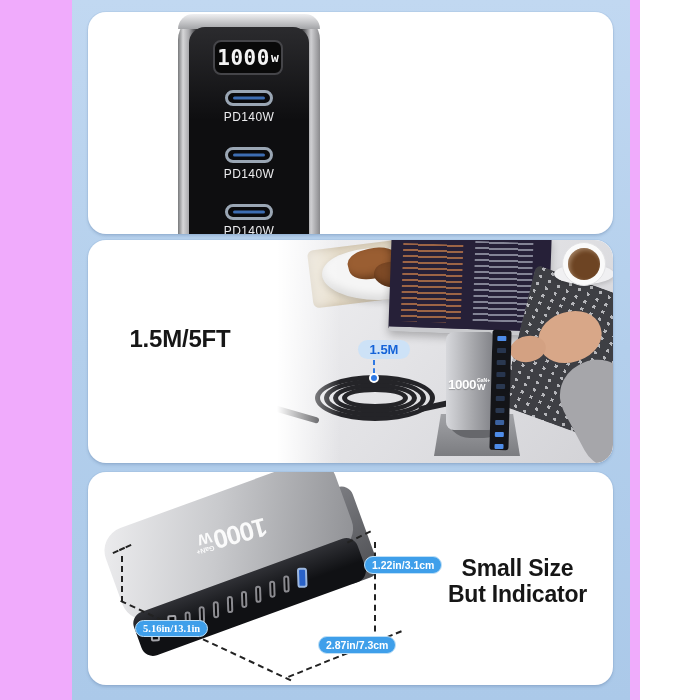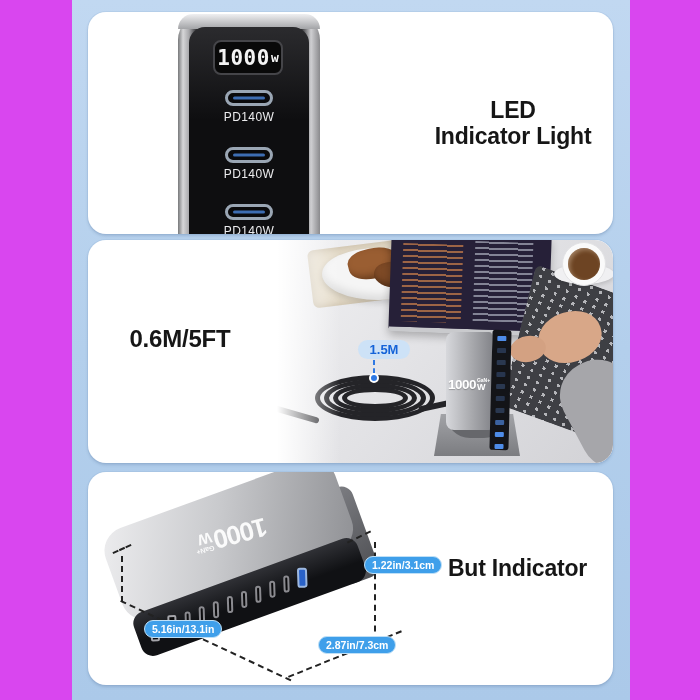--- a/index.html
+++ b/index.html
@@ -1,17 +1,17 @@
 <!DOCTYPE html>
 <html><head>
 <meta charset="utf-8">
 <style>
   * { margin:0; padding:0; box-sizing:border-box; }
   html,body { width:700px; height:700px; background:#ffffff; font-family:"Liberation Sans", sans-serif; }
-  .page { position:relative; width:700px; height:700px; background:#d946ef; overflow:hidden;padding-left:48px; }
+  .page { position:relative; width:640px; height:700px; background:#f0abfc; overflow:hidden;padding-left:48px; }
   .frame { position:absolute; left:72px; top:0; width:558px; height:700px;
            background:linear-gradient(180deg,#c1d8f1 0%,#b3cfec 50%,#abc9e9 100%); }
   .card { position:absolute; left:88px; width:525px; background:#ffffff; border-radius:18px;
           box-shadow:0 2px 3px rgba(90,120,160,.30), 0 0 0 1px rgba(140,170,210,.18); overflow:hidden; }
   .card1 { top:12px;  height:222px; }
   .card2 { top:240px; height:223px; }
   .card3 { top:472px; height:213px; }
 
   .heading { position:absolute; text-align:center; font-weight:bold; color:#161616; line-height:1.12; letter-spacing:-0.2px; }
   .heading .hl { display:block; }
@@ -116,21 +116,21 @@
   .iso-watt .iw-s2 { font-size:15px; font-weight:bold; }
   .dash { position:absolute; z-index:3; }
   .d-tickL { left:24px; top:76px; width:20px; border-top:2px dashed #222; transform:rotate(-24deg); }
   .d-vL    { left:33px; top:84px; height:46px; border-left:2px dashed #222; }
   .d-a     { left:33px; top:128px; width:188px; border-top:2px dashed #222; transform:rotate(25deg); transform-origin:left top; }
   .d-b     { left:200px; top:204px; width:122px; border-top:2px dashed #222; transform:rotate(-22deg); transform-origin:left top; }
   .d-vR    { left:286px; top:70px; height:100px; border-left:2px dashed #222; }
   .d-tickR { left:258px; top:64px; width:26px; border-top:2px dashed #222; transform:rotate(-26deg); }
   .pill { position:absolute; z-index:5; padding:2px 7px; border-radius:10px; background:#3f9fea;
     border:1px solid #bfe0f7; color:#ffffff; font-weight:bold; font-size:10.5px; white-space:nowrap; }
-  .pill-len { left:56px;  top:148px; }
+  .pill-len { left:47px;  top:148px;font-family:Liberation Serif, serif; }
   .pill-dep { left:230px; top:164px; }
   .pill-hgt { left:276px; top:84px; }
 </style>
 </head>
 <body>
 
 <div class="page">
   <div class="frame"></div>
 
   <div class="card card1">
@@ -142,29 +142,25 @@
         <span class="dv">1000</span>
         <span class="du">w</span>
       </div>
       <div class="pc-port p1"></div>
       <div class="pc-label l1">PD140W</div>
       <div class="pc-port p2"></div>
       <div class="pc-label l2">PD140W</div>
       <div class="pc-port p3"></div>
       <div class="pc-label l3">PD140W</div>
     </div>
-    <div class="heading led-text">
-      <span class="hl">LED</span>
-      <span class="hl">Indicator Light</span>
-    </div>
   </div>
 
   <div class="card card2">
     <div class="heading cord-text">
-      <span class="hl">0.6M/5FT</span>
+      <span class="hl">1.5M/5FT</span>
     </div>
     <div class="photo">
       <div class="paper"></div>
       <div class="plate"></div>
       <div class="pastry1"></div>
       <div class="pastry2"></div>
       <div class="lt-screen"></div>
       <div class="code-a"></div>
       <div class="code-b"></div>
       <div class="lt-deck"></div>
@@ -239,16 +235,17 @@
     <div class="dash d-tickL"></div>
     <div class="dash d-vL"></div>
     <div class="dash d-a"></div>
     <div class="dash d-b"></div>
     <div class="dash d-vR"></div>
     <div class="dash d-tickR"></div>
     <div class="pill pill-len">5.16in/13.1in</div>
     <div class="pill pill-dep">2.87in/7.3cm</div>
     <div class="pill pill-hgt">1.22in/3.1cm</div>
     <div class="heading size-text">
+      <span class="hl">Small Size</span>
       <span class="hl">But Indicator</span>
     </div>
   </div>
 </div>
 
 </body></html>

